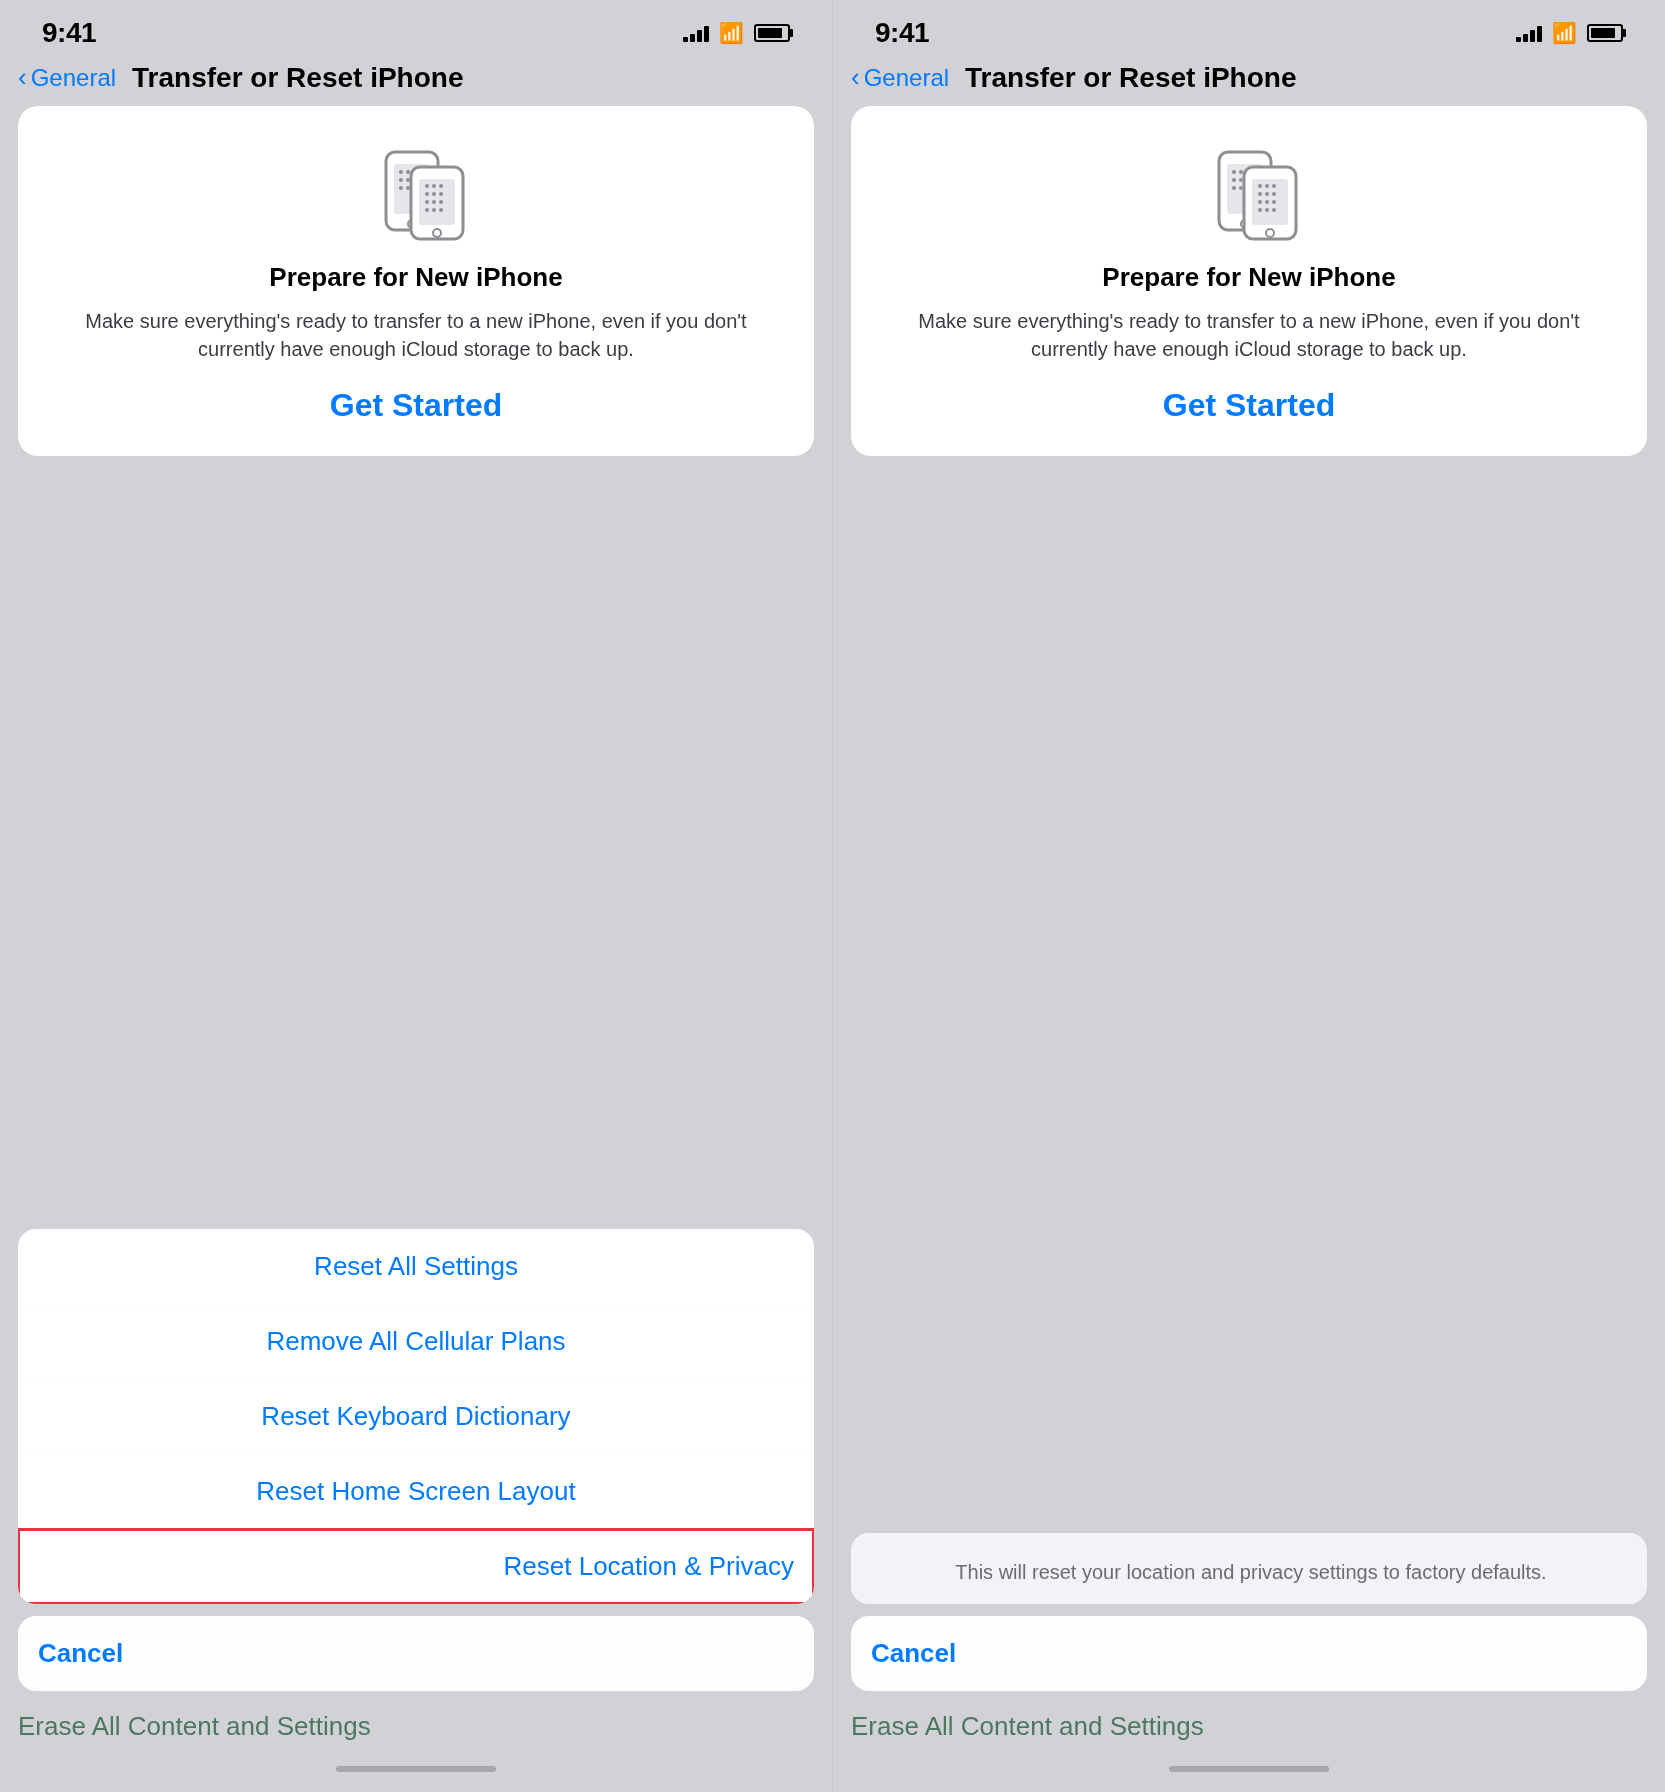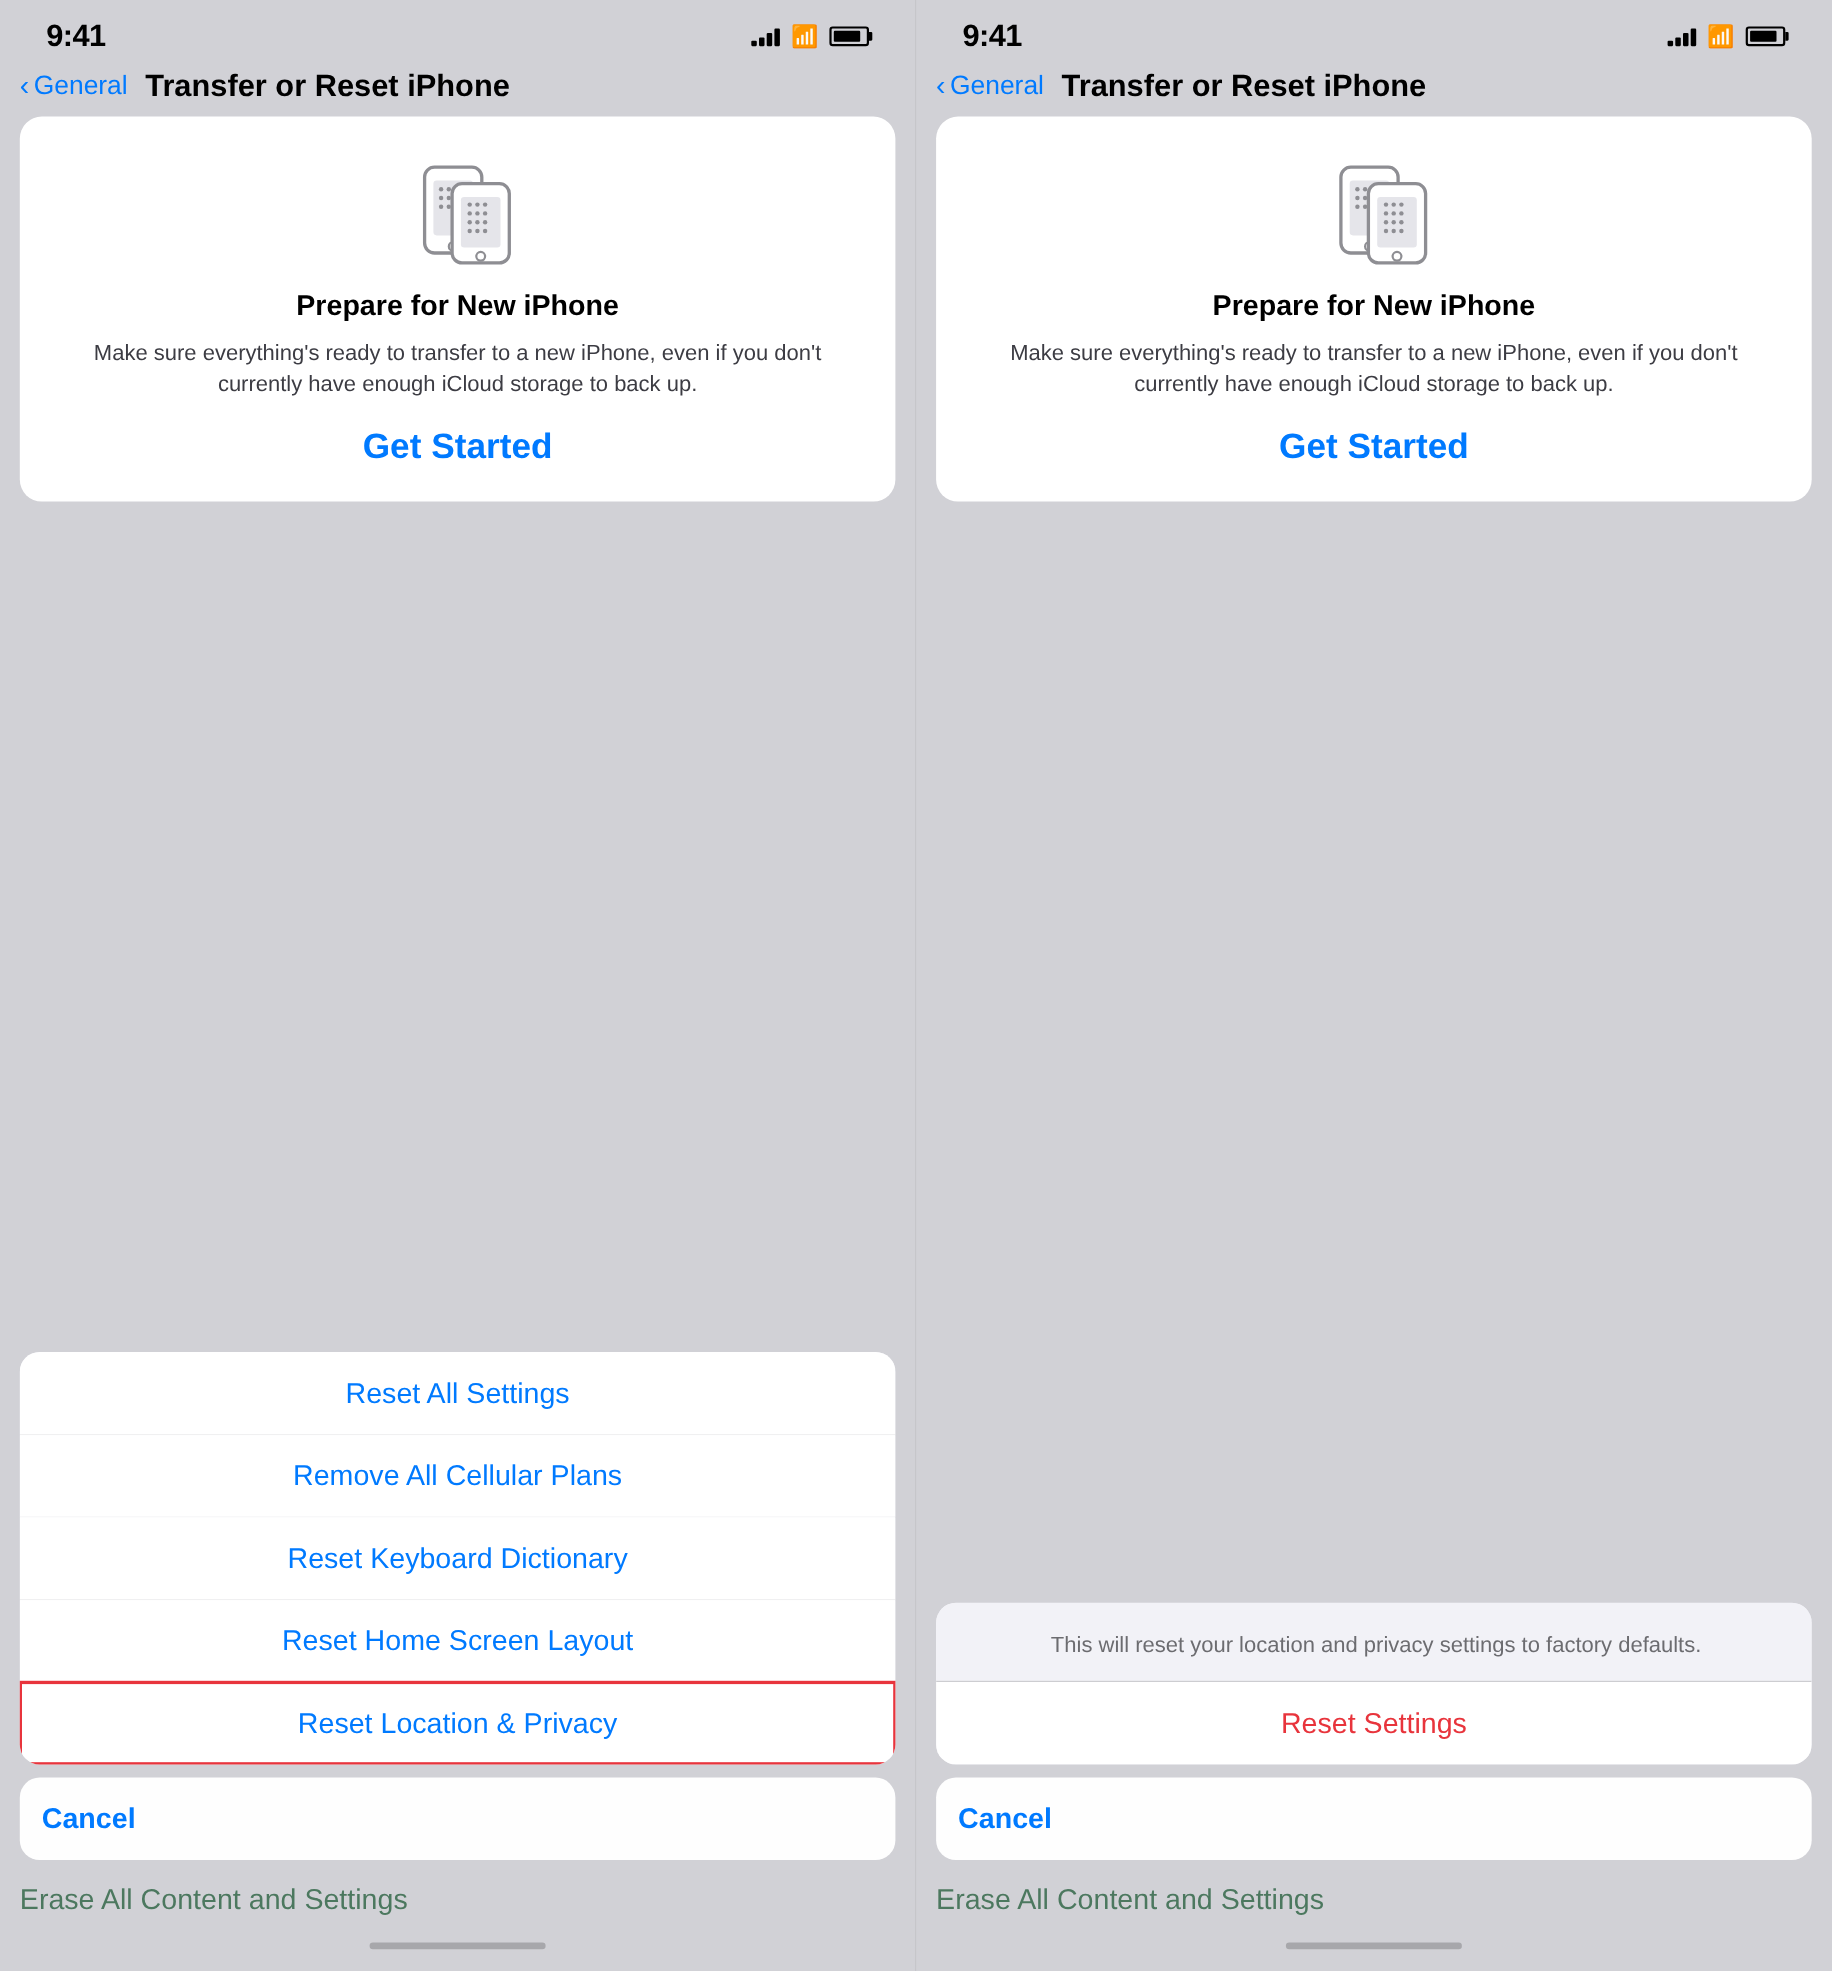--- a/index.html
+++ b/index.html
@@ -196,20 +196,21 @@
       font-size: 26px;
       color: #007aff;
       text-align: center;
       font-weight: 400;
     }
 
     .action-item.highlighted {
       outline: 3px solid #e8343c;
       outline-offset: -2px;
       border-radius: 0;
+      justify-content: flex-end;
     }
 
     .cancel-sheet {
       background: rgba(255,255,255,0.97);
       border-radius: 18px;
       overflow: hidden;
     }
     .cancel-item {
       display: flex;
       align-items: center;
@@ -437,23 +438,20 @@
       </svg>
     </div>
     <div class="prepare-title">Prepare for New iPhone</div>
     <div class="prepare-desc">Make sure everything's ready to transfer to a new iPhone, even if you don't currently have enough iCloud storage to back up.</div>
     <div class="get-started-btn">Get Started</div>
   </div>
 
   <div class="action-sheet-overlay">
     <div class="confirm-sheet">
       <div class="confirm-desc">This will reset your location and privacy settings to factory defaults.</div>
-      <div class="confirm-reset-btn">
-        <span class="confirm-reset-text">Reset Settings</span>
-      </div>
     </div>
     <div class="cancel-sheet">
       <div class="cancel-item">
         <span class="cancel-item-text">Cancel</span>
       </div>
     </div>
     <div class="erase-partial">Erase All Content and Settings</div>
     <div class="home-indicator"></div>
   </div>
 </div>

